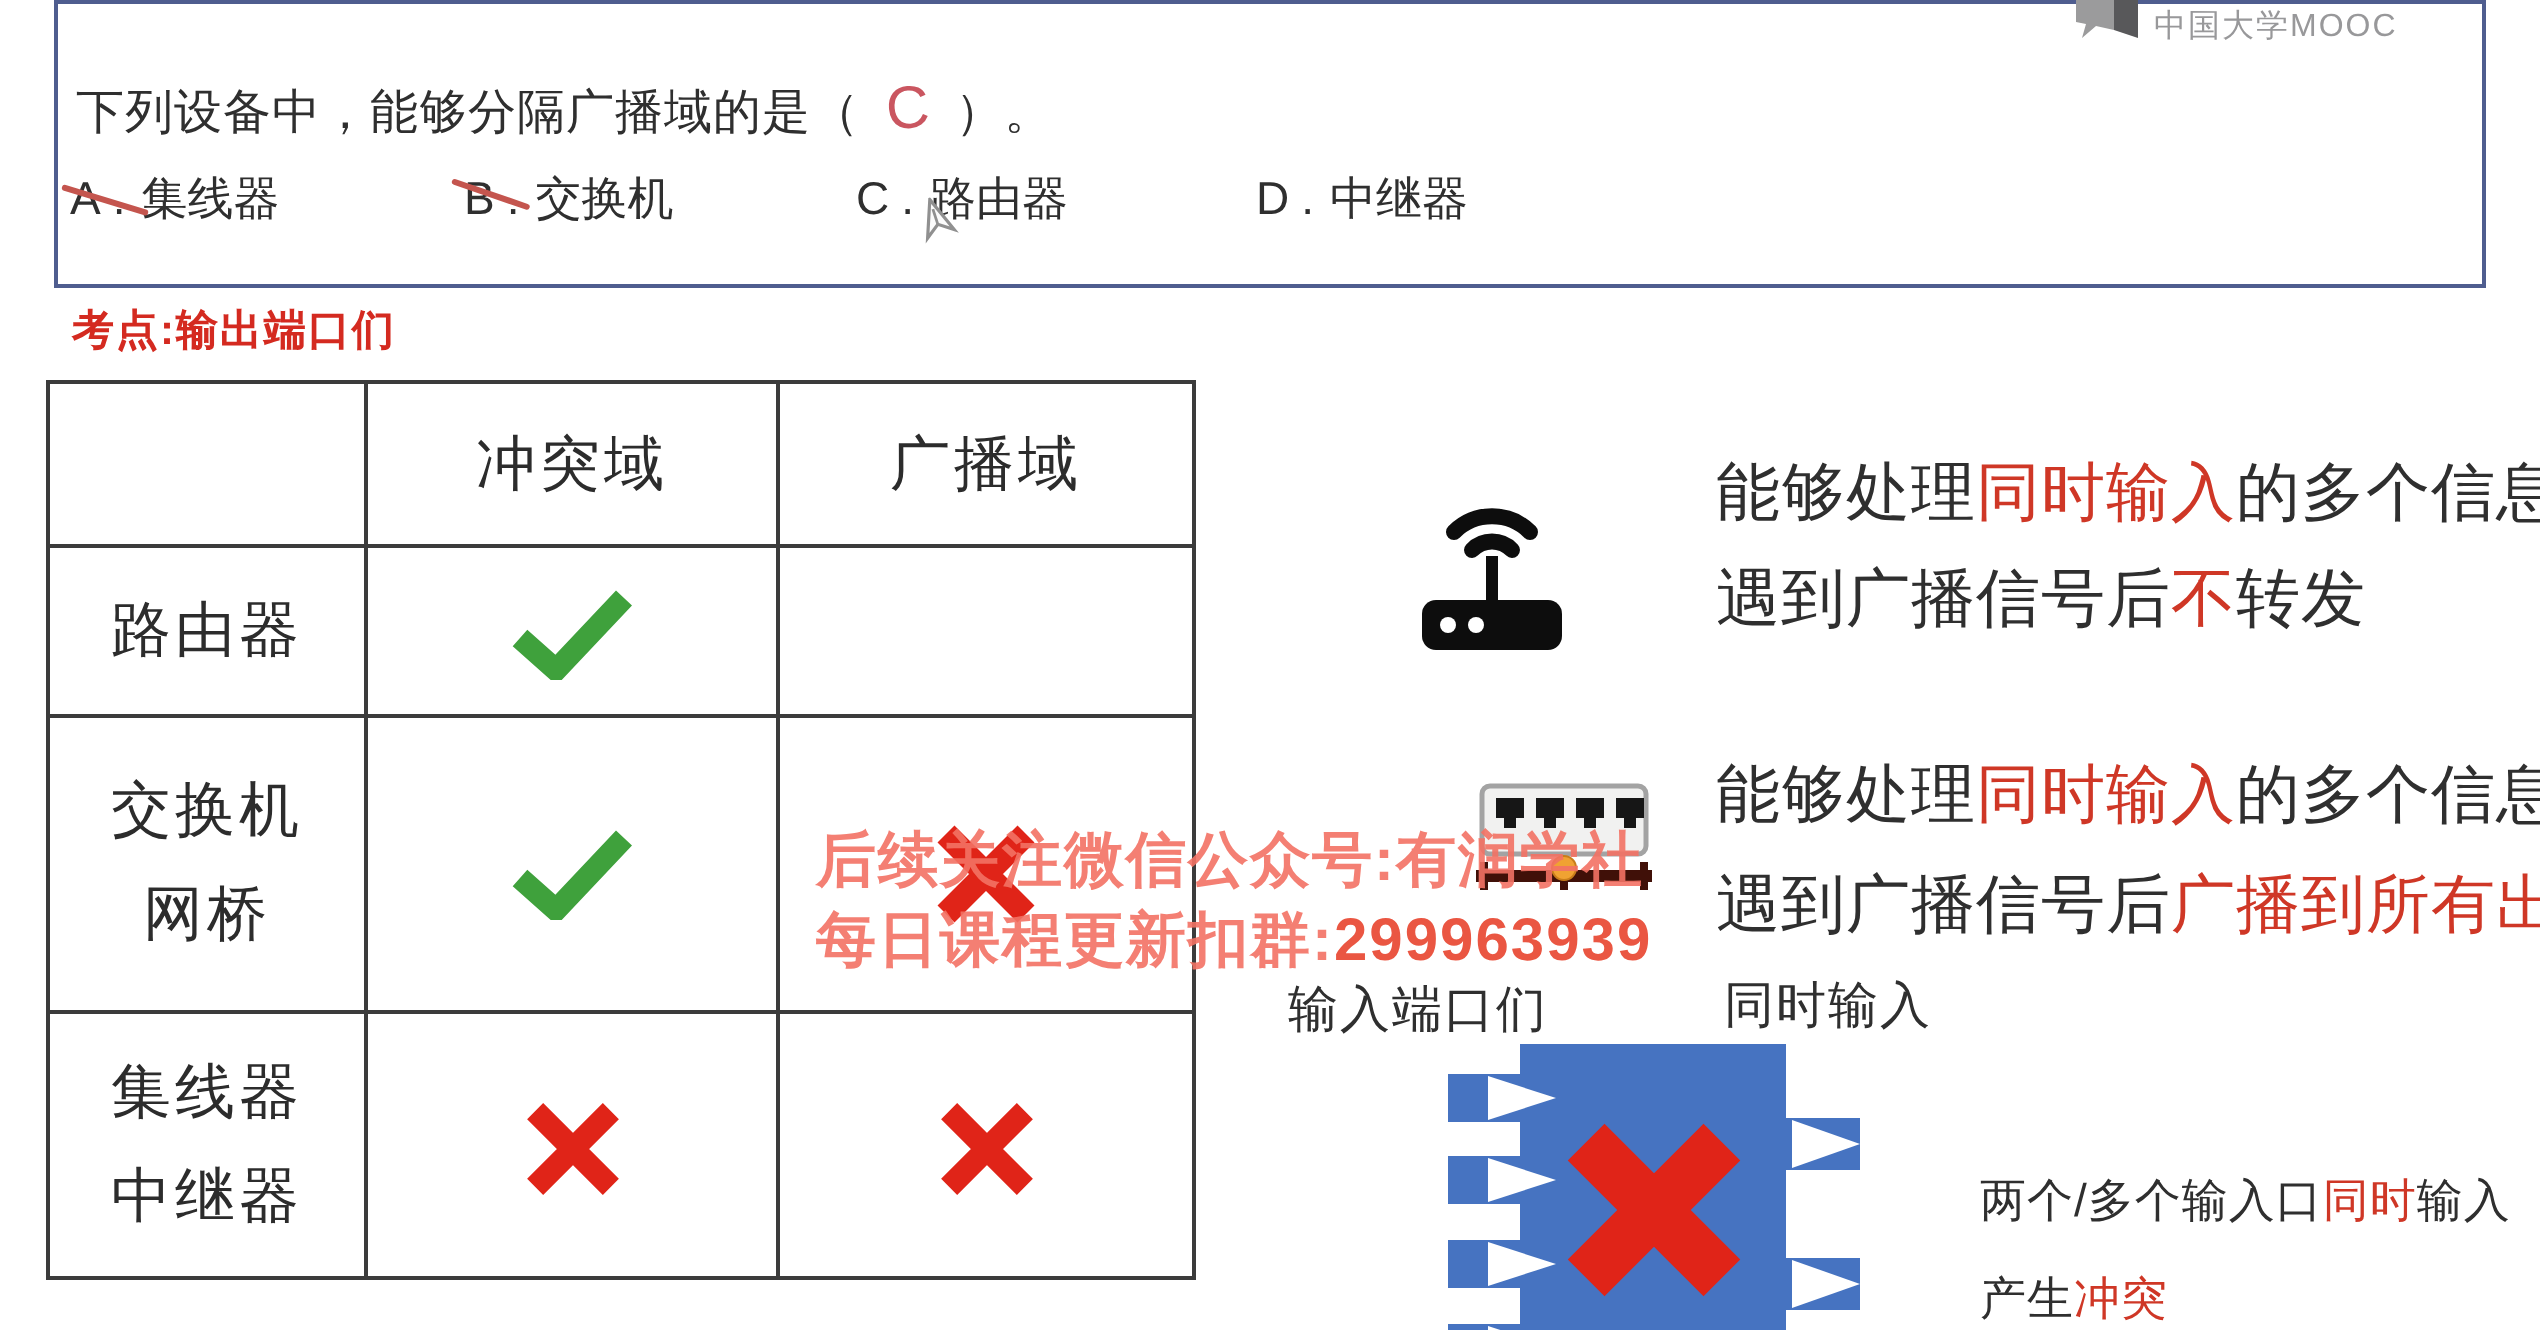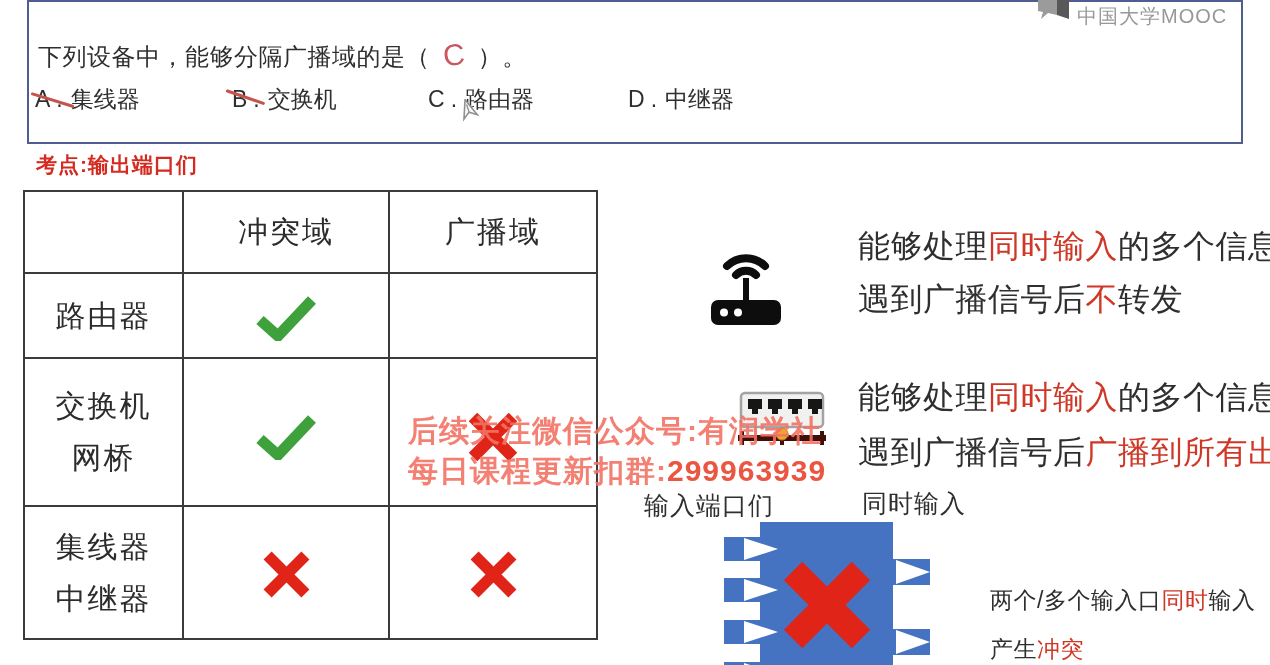--- a/index.html
+++ b/index.html
@@ -13,21 +13,21 @@
   body{
     width:1270px;height:665px;position:relative;overflow:hidden;background:#ffffff;
     font-family:"Liberation Sans","DejaVu Sans",sans-serif;color:var(--text-dark);
   }
   .abs{position:absolute;}
 
   
   .question-box{left:27px;top:0;width:1216px;height:144px;background:#fff;
     border:2px solid var(--box-border-blue);box-sizing:border-box;}
   .mooc-logo{left:1036px;top:-6px;display:flex;align-items:flex-start;}
-  .mooc-logo-text{font-size:20px;color:var(--logo-gray);letter-spacing:1px;margin:9px 0 0 5px;}
+  .mooc-logo-text{font-size:16px;color:var(--logo-gray);letter-spacing:1px;margin:9px 0 0 5px;}
   .q-line{left:38px;top:40px;display:flex;align-items:flex-start;line-height:1;white-space:nowrap;text-align:right;}
   .q-stem{font-size:24px;padding-top:5px;letter-spacing:0.5px;}
   .q-answer{font-size:30px;color:var(--answer-red);margin:0 13px;transform:rotate(-5deg);
     font-weight:400;}
   .q-options{top:86px;left:0;width:1270px;height:30px;}
   .option{position:absolute;top:0;font-size:23px;line-height:26px;white-space:nowrap;}
   .opt-sep{margin:0 8px 0 6px;}
   .opt-a{left:35px;} .opt-b{left:232px;} .opt-c{left:428px;} .opt-d{left:628px;text-align:center;}
   .strike{position:absolute;height:3px;background:var(--strike-red);border-radius:2px;
     transform-origin:left center;}

